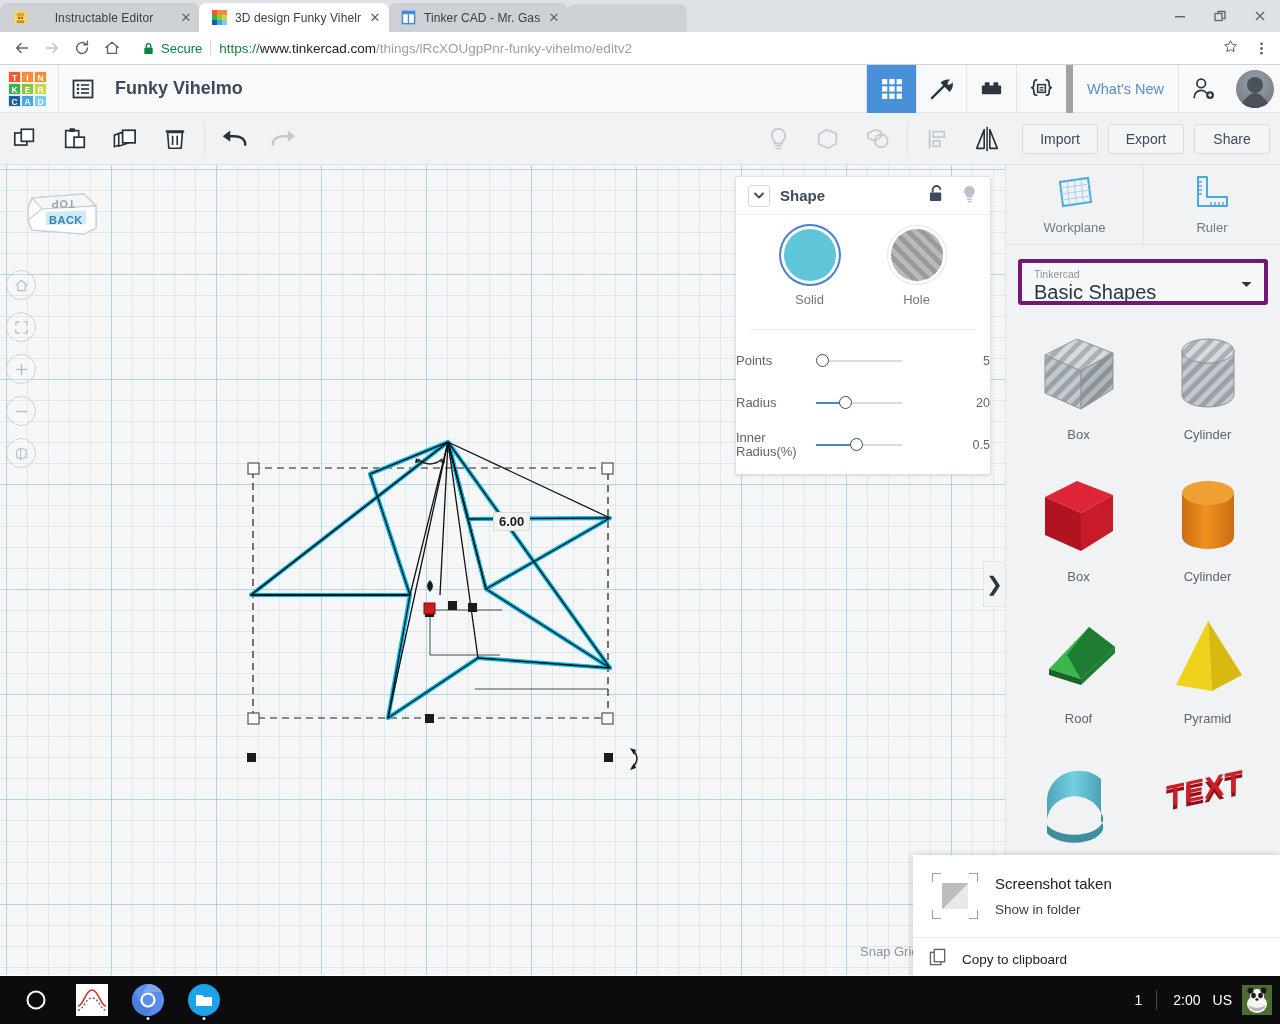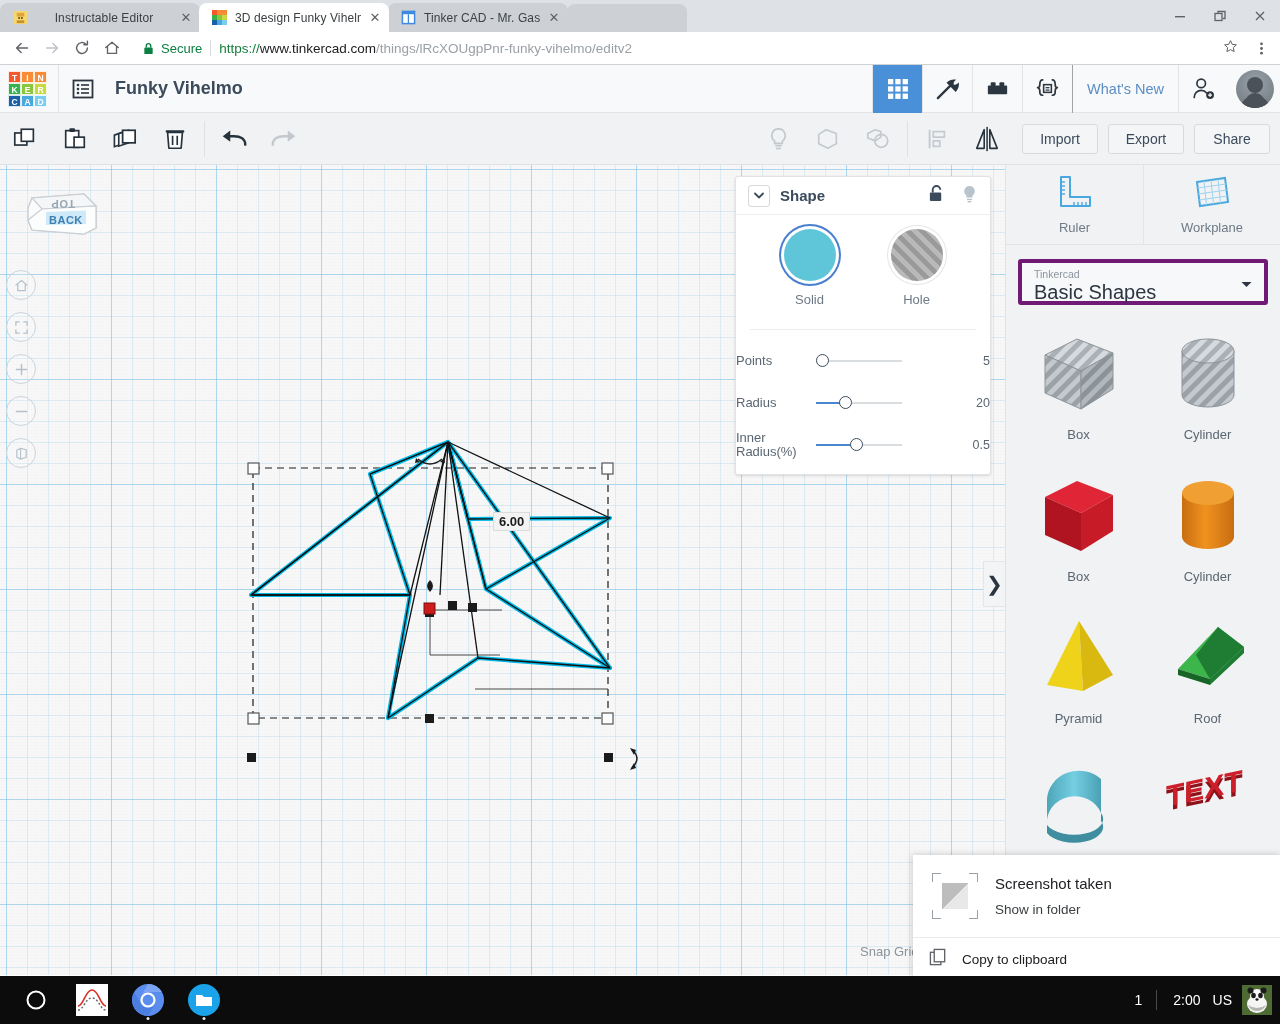--- a/index.html
+++ b/index.html
@@ -95,21 +95,21 @@
     font-size: 18px; color: #3b4b5c; font-weight: 600; margin-left: 8px;
   }
   .tc-header-right { margin-left: auto; display: flex; align-items: center; height: 48px; }
   .tc-hicon {
     width: 50px; height: 48px; display:flex; align-items:center; justify-content:center;
     border-left: 1px solid #e2e4e7; color: #3b4b5c;
   }
   .tc-hicon.active { background: #4a90d9; color: #ffffff; }
   .tc-whatsnew {
     height:48px; display:flex; align-items:center; padding: 0 14px;
-    border-left: 1px solid #a3a3a3; color: #5b8ec4; font-size: 14.5px;
+    border-left: 7px solid #a3a3a3; color: #5b8ec4; font-size: 14.5px;
   }
   .tc-avatar {
     width: 38px; height: 38px; border-radius: 50%; margin: 0 6px 0 8px;
     background: radial-gradient(circle at 50% 35%, #9aa3ab 0%, #7f888f 60%, #6e777e 100%);
     position: relative; overflow: hidden;
   }
   .tc-avatar::after {
     content:""; position:absolute; left:50%; top:20%; width:16px; height:16px;
     border-radius:50%; background:#4a5158; transform:translateX(-50%);
     box-shadow: 0 16px 0 -1px #4a5158, 0 18px 0 2px #4a5158;
@@ -787,51 +787,51 @@
           <div class="sp-value">0.5</div>
         </div>
       </div>
     </div>
   </div>
 
   <div class="sidebar">
     <div class="sb-top">
       <div class="sb-top-item">
         <span>
+          <svg width="40" height="36" viewBox="0 0 40 36">
+            <path d="M5 8 L33 4 L36 28 L8 32 Z" fill="none" stroke="#4aa8e0" stroke-width="2"></path>
+            <g stroke="#9ed4f0" stroke-width="1">
+              <path d="M12 6.9 L14.5 30.9"></path>
+                <path d="M19 6.1 L21.5 30.1"></path>
+                <path d="M26 5.2 L28.5 29.2"></path>
+              <path d="M5.6 14 L34 10"></path>
+                <path d="M6.3 20 L34.8 16"></path>
+                <path d="M7 26 L35.4 22"></path>
+            </g>
+          </svg>
+        </span>
+        <span class="sb-top-label">Workplane</span>
+      </div>
+      <div class="sb-top-item">
+        <span>
           <svg width="38" height="36" viewBox="0 0 38 36">
             <path d="M5 3 h9 v20 h20 v9 h-29 z" fill="none" stroke="#4aa8e0" stroke-width="2" stroke-linejoin="round"></path>
             <g stroke="#4aa8e0" stroke-width="1.4">
               <path d="M5 8h4"></path>
                 <path d="M5 12h4"></path>
                 <path d="M5 16h4"></path>
                 <path d="M5 20h4"></path>
               <path d="M18 32v-4"></path>
                 <path d="M22 32v-4"></path>
                 <path d="M26 32v-4"></path>
                 <path d="M30 32v-4"></path>
             </g>
           </svg>
         </span>
         <span class="sb-top-label">Ruler</span>
-      </div>
-      <div class="sb-top-item">
-        <span>
-          <svg width="40" height="36" viewBox="0 0 40 36">
-            <path d="M5 8 L33 4 L36 28 L8 32 Z" fill="none" stroke="#4aa8e0" stroke-width="2"></path>
-            <g stroke="#9ed4f0" stroke-width="1">
-              <path d="M12 6.9 L14.5 30.9"></path>
-                <path d="M19 6.1 L21.5 30.1"></path>
-                <path d="M26 5.2 L28.5 29.2"></path>
-              <path d="M5.6 14 L34 10"></path>
-                <path d="M6.3 20 L34.8 16"></path>
-                <path d="M7 26 L35.4 22"></path>
-            </g>
-          </svg>
-        </span>
-        <span class="sb-top-label">Workplane</span>
       </div>
     </div>
 
     <div class="sb-dropdown">
       <div class="sb-dd-small">Tinkercad</div>
       <div class="sb-dd-main">Basic Shapes</div>
       <div class="sb-dd-caret">
         <svg width="11" height="7" viewBox="0 0 11 7">
             <path d="M0.5 1 L5.5 6 L10.5 1z" fill="#2b3640"></path>
           </svg>
@@ -899,37 +899,37 @@
             <path d="M20 22 v44 a26 12 0 0 0 52 0 v-44z" fill="url(#cylOr)"></path>
             <ellipse cx="46" cy="22" rx="26" ry="12" fill="#f0a033"></ellipse>
           </svg>
         </div>
         <div class="shape-name">Cylinder</div>
       </div>
 
       <div class="shape-cell">
         <div class="shape-art">
           <svg width="92" height="92" viewBox="0 0 92 92">
-            <path d="M46 8 L14 72 L50 78z" fill="#efd31b"></path>
-            <path d="M46 8 L50 78 L80 62z" fill="#d9b910"></path>
-          </svg>
-        </div>
-        <div class="shape-name">Pyramid</div>
-      </div>
-
-      <div class="shape-cell">
-        <div class="shape-art">
-          <svg width="92" height="92" viewBox="0 0 92 92">
             <path d="M56 14 L16 56 L48 66 L82 34z" fill="#3cb54a"></path>
             <path d="M56 14 L82 34 L48 66 L34 42z" fill="#1e7d32"></path>
             <path d="M16 56 L48 66 L48 72 L16 62z" fill="#176427"></path>
             <path d="M48 66 L82 34 L82 40 L48 72z" fill="#1e7d32"></path>
           </svg>
         </div>
         <div class="shape-name">Roof</div>
+      </div>
+
+      <div class="shape-cell">
+        <div class="shape-art">
+          <svg width="92" height="92" viewBox="0 0 92 92">
+            <path d="M46 8 L14 72 L50 78z" fill="#efd31b"></path>
+            <path d="M46 8 L50 78 L80 62z" fill="#d9b910"></path>
+          </svg>
+        </div>
+        <div class="shape-name">Pyramid</div>
       </div>
 
       <div class="shape-cell">
         <div class="shape-art">
           <svg width="92" height="92" viewBox="0 0 92 92">
             <defs>
               <linearGradient id="rr" x1="0" y1="0" x2="1" y2="0">
                 <stop offset="0%" stop-color="#4da5b8"></stop>
                   <stop offset="50%" stop-color="#74cfe2"></stop>
                   <stop offset="100%" stop-color="#4aa0b4"></stop>

